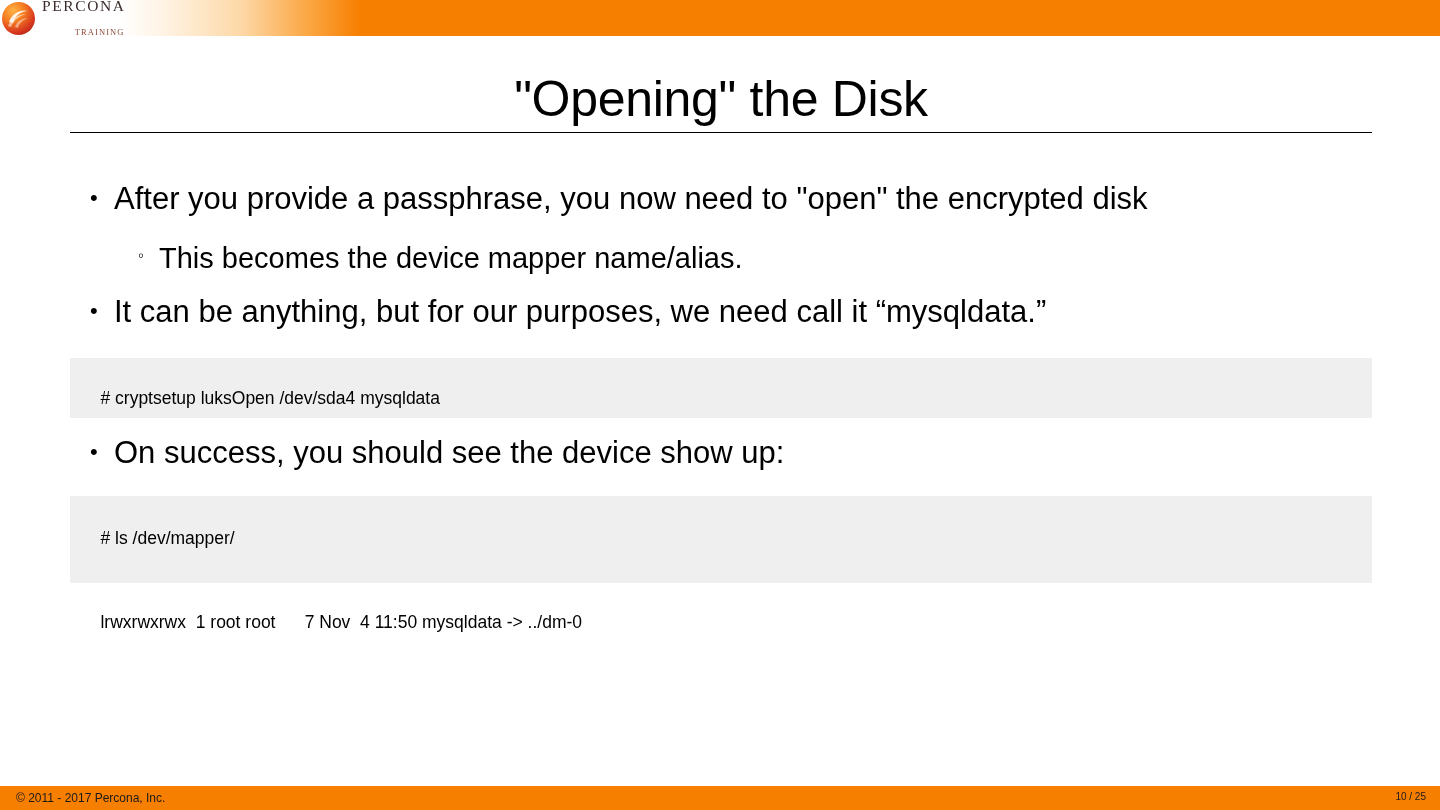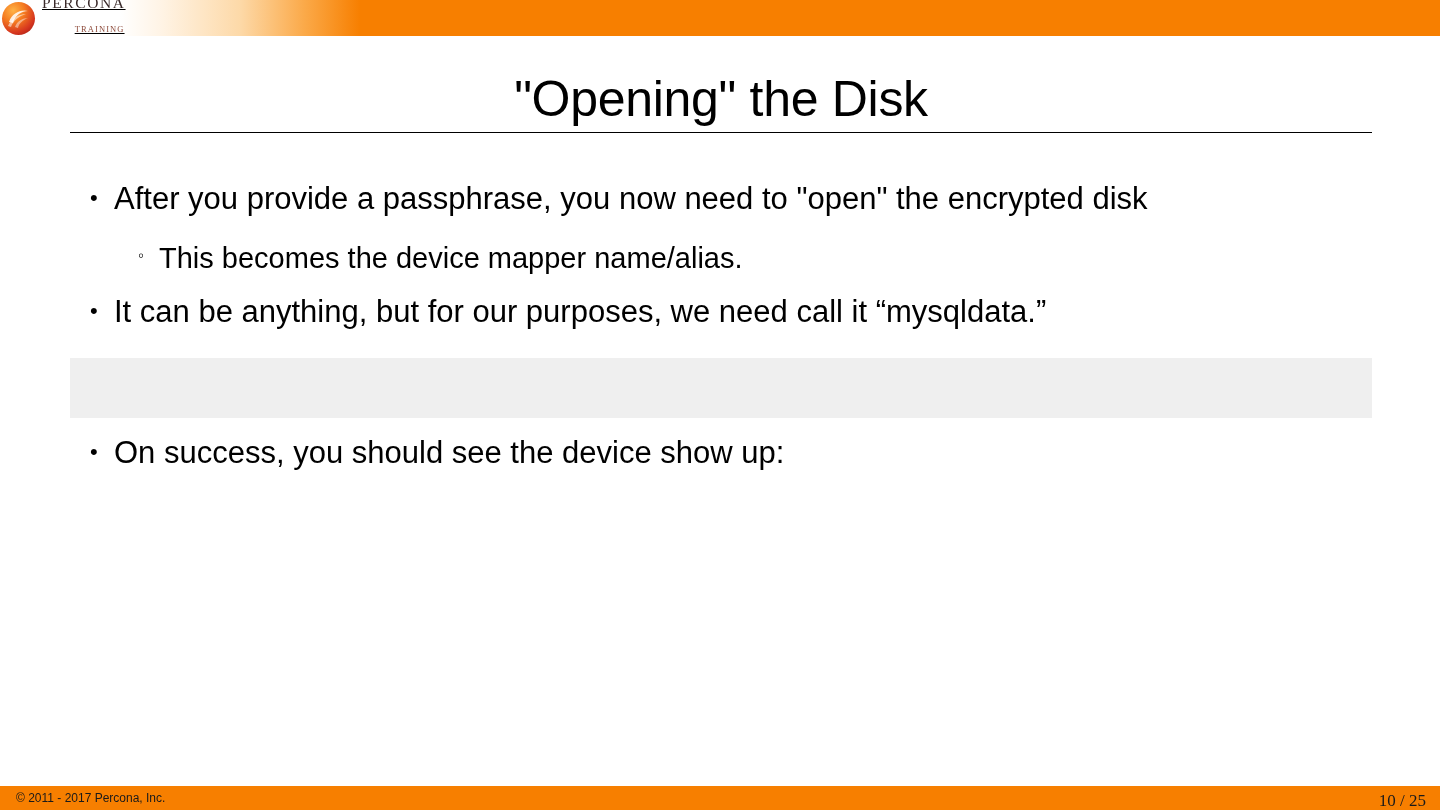--- a/index.html
+++ b/index.html
@@ -15,21 +15,21 @@
   .header-bar {
     position:absolute; left:0; top:0; width:1440px; height:36px;
     background:linear-gradient(to right,
         #ffffff 0px, #ffffff 120px,
         #fff4e6 160px, #fdd9a8 240px,
         #fba948 305px, #f77f00 360px,
         #f77f00 1440px);
   }
   .logo {
     position:absolute; left:2px; top:1px; height:34px;
-    display:flex; align-items:flex-end; z-index:5;text-decoration:underline;
+    display:flex; align-items:center; z-index:5;
   }
   .logo-mark {
     width:33px; height:33px; border-radius:50%;
     background:radial-gradient(circle at 34% 26%, #ffb347 0%, #f57c20 34%, #d6361f 68%, #8c1410 100%);
     position:relative; overflow:hidden; flex:0 0 auto;
   }
   .logo-mark svg { position:absolute; left:0; top:0; }
   .logo-text { margin-left:7px; line-height:1; padding-bottom:2px; }
   .logo-word {
     font-size:15.5px; letter-spacing:1.6px; color:#3b2b2b;
@@ -89,22 +89,22 @@
     position:absolute; left:0; top:786px; width:1440px; height:24px;
     background:#f77f00;
   }
   .footer-left {
     position:absolute; left:16px; top:791px;
     font-size:12px; color:#1a1a1a;
     font-family:"Liberation Sans", sans-serif;
   }
   .footer-right {
     position:absolute; right:14px; top:791px;
-    font-size:17px; color:#1a1a1a;
-    font-family:Liberation Serif, serif;
+    font-size:10px; color:#1a1a1a;
+    font-family:Liberation Sans, sans-serif;
   }
 </style>
 </head>
 <body>
 
 <div class="slide">
 
   <div class="header-bar"></div>
 
   <div class="logo">
@@ -138,21 +138,26 @@
     <span class="marker">•</span>
     <span class="txt">It can be anything, but for our purposes, we need call it “mysqldata.”</span>
   </div>
 
   <div class="bullet lvl1" id="b4">
     <span class="marker">•</span>
     <span class="txt">On success, you should see the device show up:</span>
   </div>
 
   <div class="code" id="code1">
-    <br>
+    <span># cryptsetup luksOpen /dev/sda4 mysqldata</span><br>
   </div>
 
+  <div class="code" id="code2">
+    <span># ls /dev/mapper/</span>
+    <span class="spacer"></span>
+    <span>lrwxrwxrwx  1 root root      7 Nov  4 11:50 mysqldata -&gt; ../dm-0</span>
+  </div>
 
   <div class="footer-bar"></div>
   <div class="footer-left">© 2011 - 2017 Percona, Inc.</div>
   <div class="footer-right">10 / 25</div>
 
 </div>
 
 </body></html>

